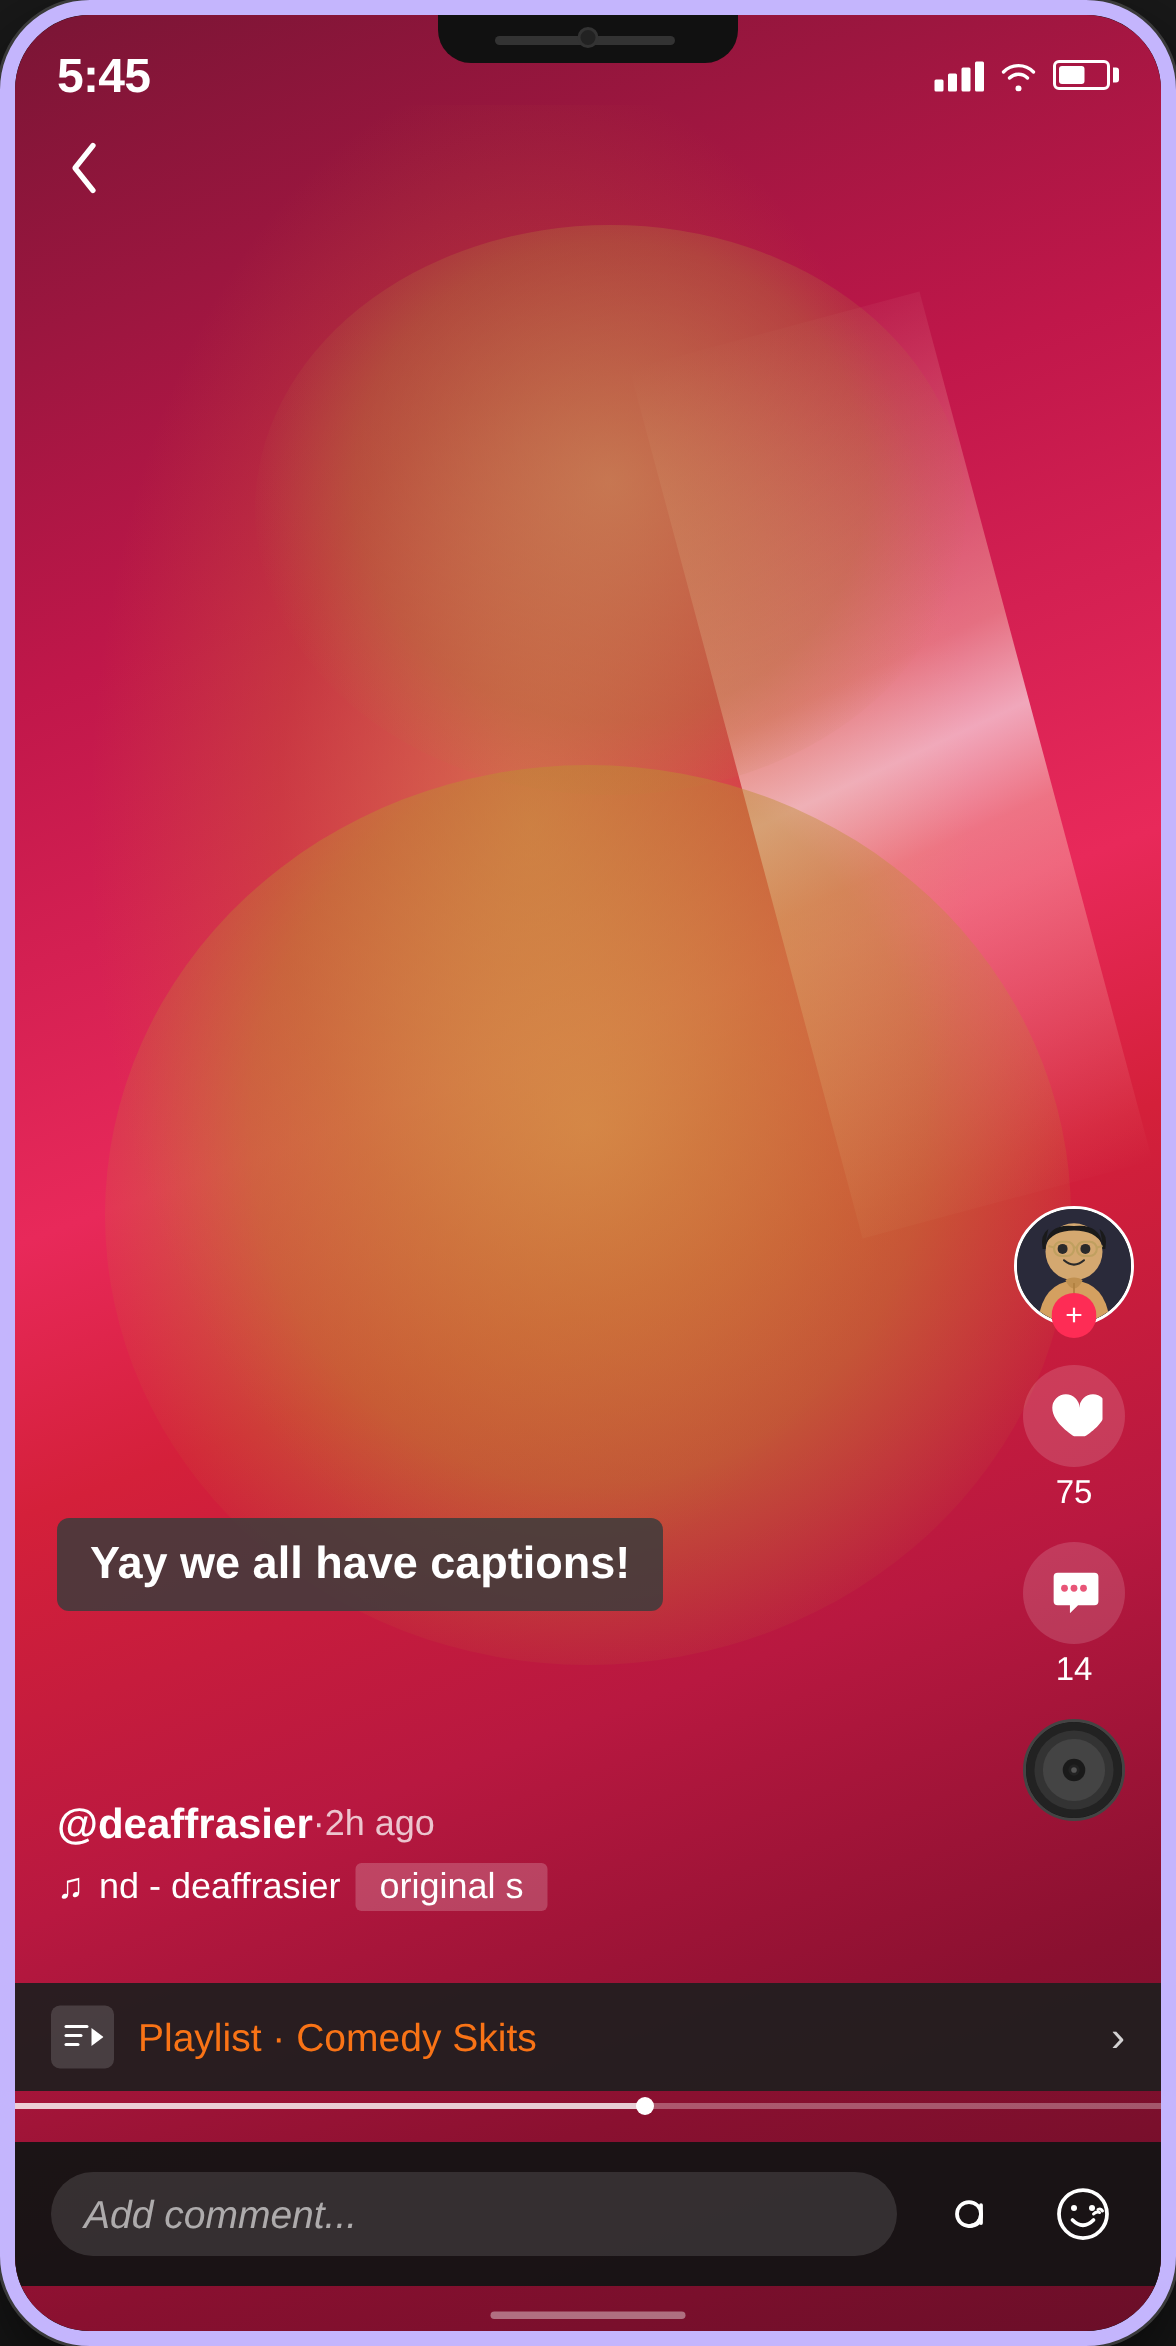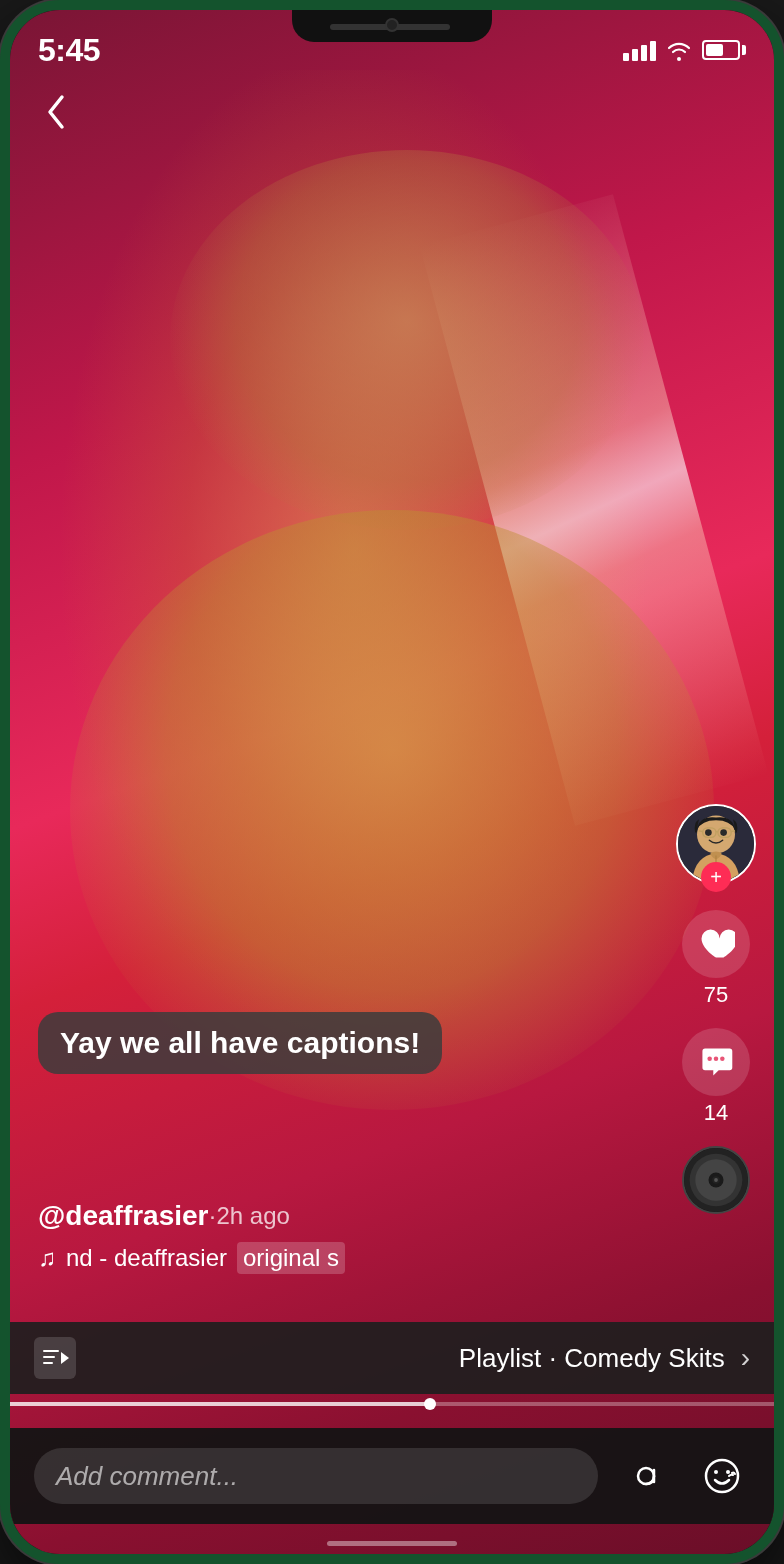--- a/index.html
+++ b/index.html
@@ -11,21 +11,21 @@
       align-items: center;
       min-height: 100vh;
       font-family: -apple-system, BlinkMacSystemFont, 'Helvetica Neue', sans-serif;
     }
 
     .phone-frame {
       width: 784px;
       height: 1564px;
       background: #111;
       border-radius: 60px;
-      border: 10px solid #14532d;
+      border: 10px solid #c4b5fd;
       position: relative;
       overflow: hidden;
       box-shadow: 0 0 0 2px #3a3a3a, 0 30px 80px rgba(0,0,0,0.8);
     }
 
     .phone-frame::before {
       content: '';
       position: absolute;
       top: 0; left: 50%;
       transform: translateX(-50%);
@@ -277,21 +277,21 @@
     
     .caption-bubble {
       position: absolute;
       left: 28px;
       bottom: 480px;
       background: rgba(60,60,60,0.85);
       color: white;
       font-size: 30px;
       font-weight: 700;
       padding: 14px 22px;
-      border-radius: 20px;
+      border-radius: 8px;
       z-index: 50;
       max-width: 500px;
     }
 
     
     .video-info {
       position: absolute;
       left: 28px;
       bottom: 280px;
       right: 110px;
@@ -335,21 +335,21 @@
 
     .music-text {
       color: white;
       font-size: 24px;
     }
 
     .music-tag {
       color: white;
       font-size: 24px;
       background: rgba(255,255,255,0.2);
-      padding: 2px 6px;
+      padding: 2px 16px;
       border-radius: 4px;
     }
 
     
     .playlist-bar {
       position: absolute;
       bottom: 160px;
       left: 0; right: 0;
       height: 72px;
       background: rgba(30,30,30,0.92);
@@ -366,24 +366,23 @@
       background: rgba(255,255,255,0.15);
       border-radius: 6px;
       display: flex;
       align-items: center;
       justify-content: center;
       flex-shrink: 0;
     }
 
     .playlist-text {
       flex: 1;
-      color: #ffffff;
+      color: #f97316;
       font-size: 26px;
       font-weight: 500;
-      text-align: right;
     }
 
     .playlist-chevron {
       color: white;
       font-size: 28px;
       opacity: 0.8;
     }
 
     
     .progress-bar-container {

